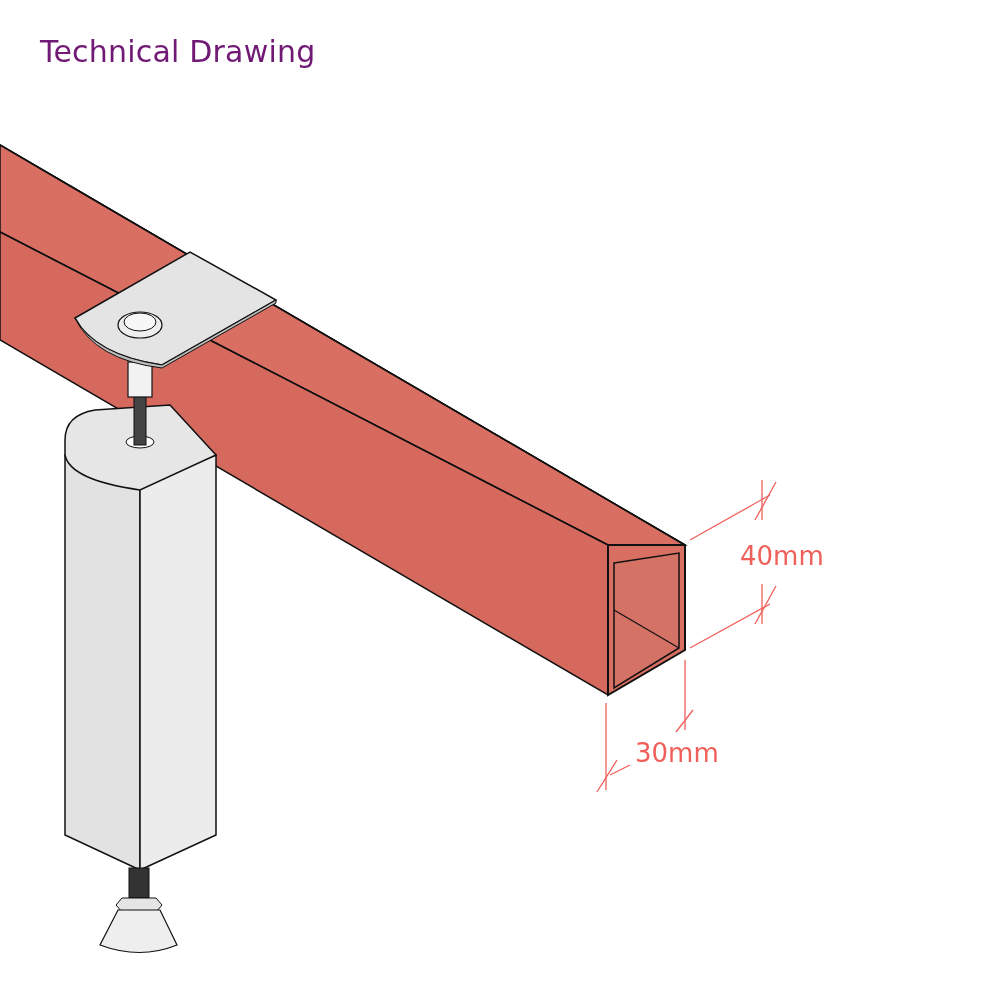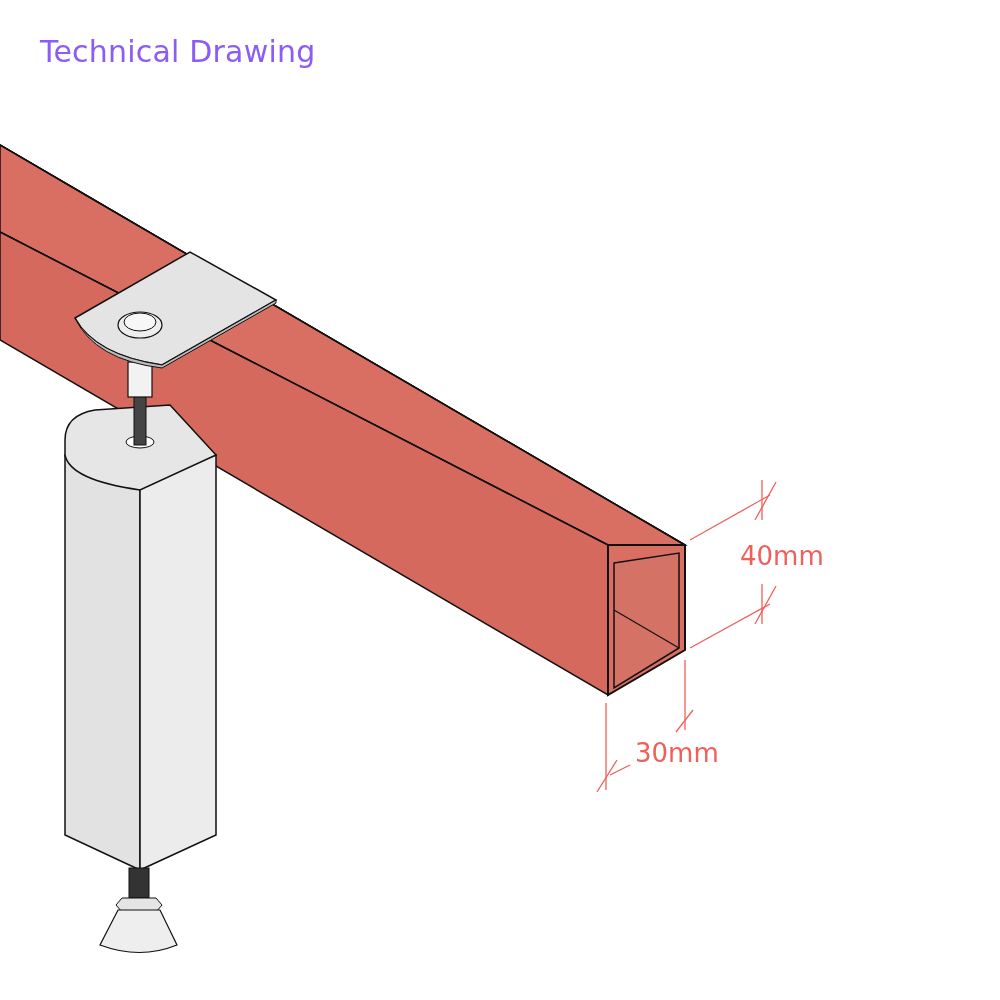--- a/index.html
+++ b/index.html
@@ -1,17 +1,17 @@
 <!DOCTYPE html>
 <html><head>
 <meta charset="utf-8">
 <style>
   html, body { margin:0; padding:0; background:#ffffff; }
   body { width:1000px; height:1000px; position:relative; overflow:hidden; font-family:"DejaVu Sans", sans-serif; }
-  .title { position:absolute; left:40px; top:34px; font-size:30px; color:#8b5cf6; letter-spacing:0.2px; }
+  .title { position:absolute; left:40px; top:34px; font-size:30px; color:#701a75; letter-spacing:0.2px; }
   svg.drawing { position:absolute; left:0; top:0; }
   .dim-label { font-family:"DejaVu Sans", sans-serif; font-size:26px; fill:#f0605a; }
 </style>
 </head>
 <body>
 
 <div class="title">Technical Drawing</div>
 
 <svg class="drawing" width="1000" height="1000" viewBox="0 0 1000 1000">
 

